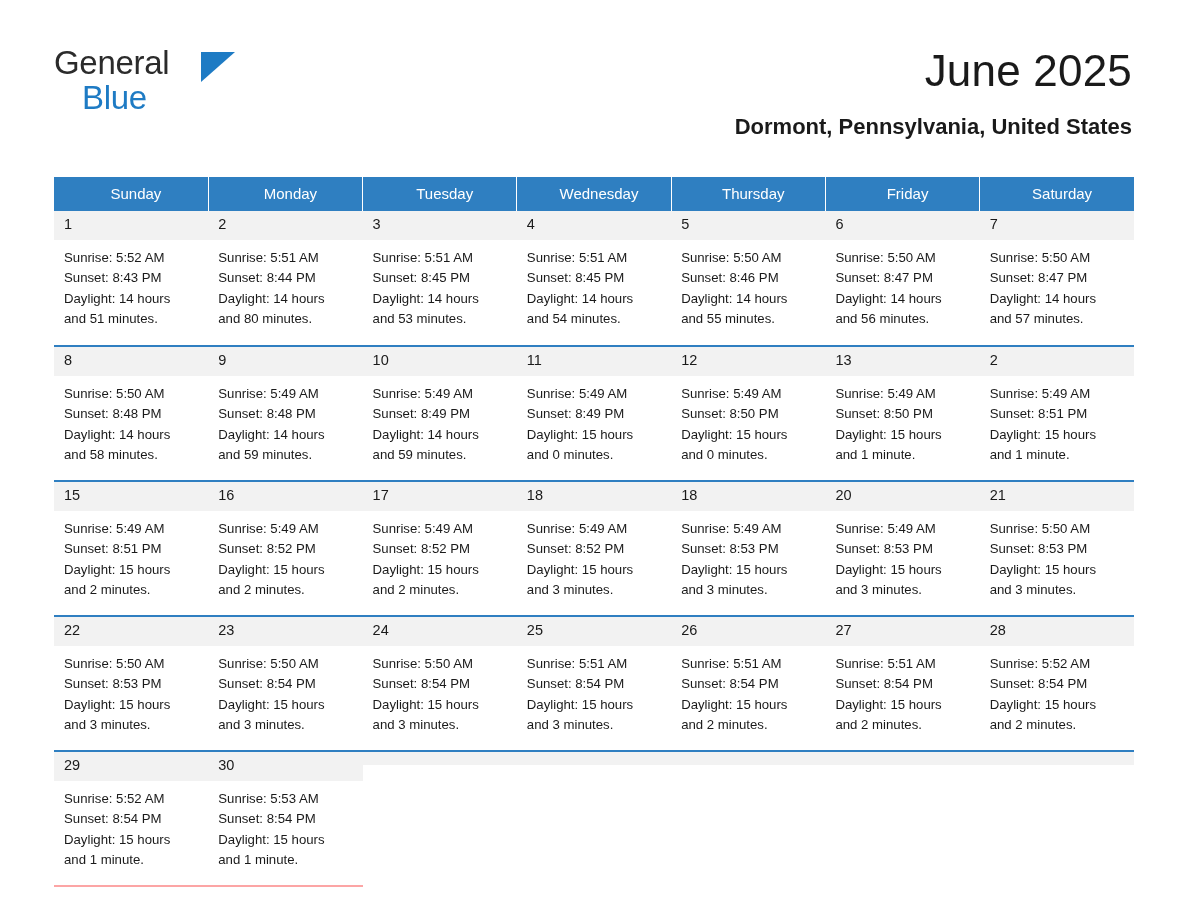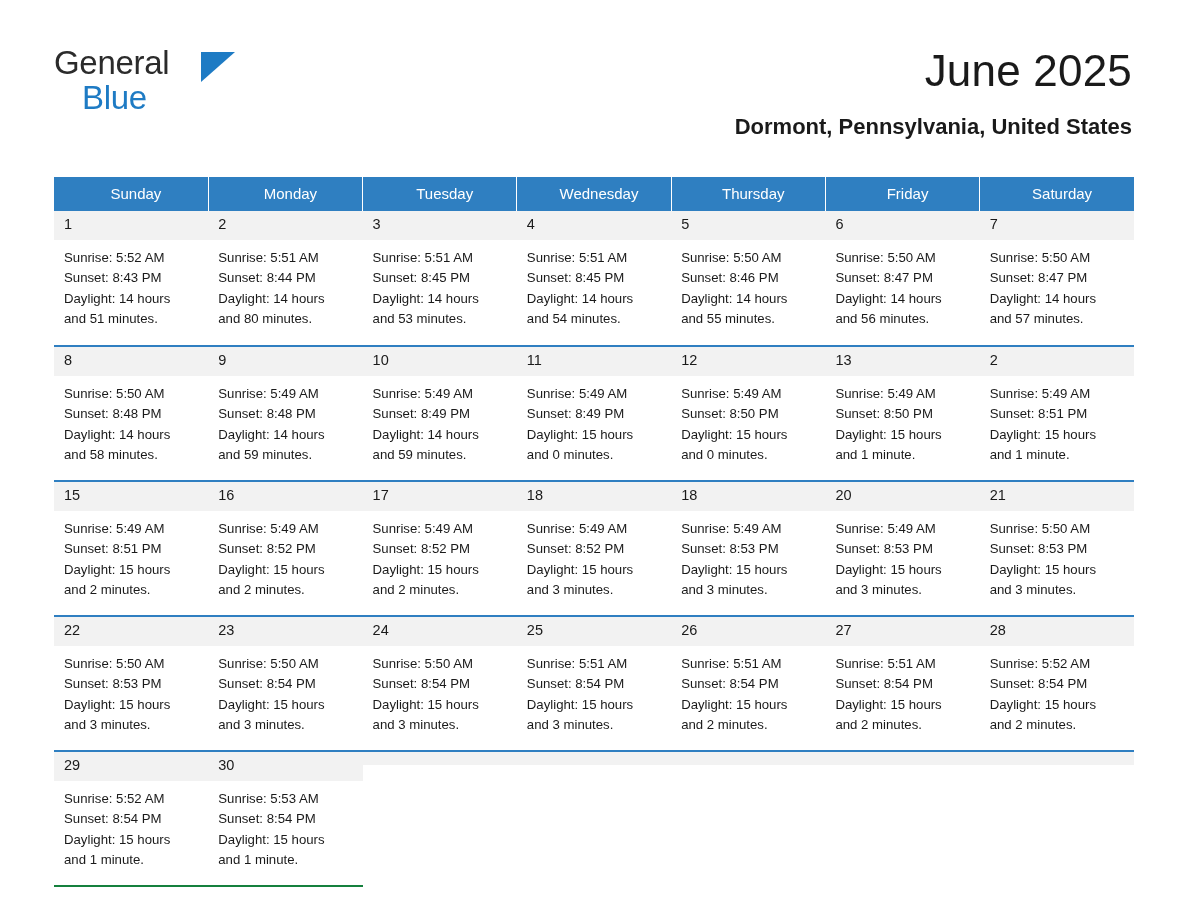--- a/index.html
+++ b/index.html
@@ -111,21 +111,21 @@
     font-size: 13.2px;
     color: #1a1a1a;
     line-height: 1.54;
   }
   .details div { white-space: nowrap; }
   td.blank {
     border-bottom: none;
     background: #ffffff;
   }
   td.blank .daynum { background: #f2f2f2; }
-  tr.last td { border-bottom: 2px solid #15803d; }
+  tr.last td { border-bottom: 2px solid #fca5a5; }
   tr.last td.blank { border-bottom: none; }
 </style>
 </head>
 <body>
 
 <div class="page">
 
   <div class="header">
     <div class="logo">
       <span class="logo-general">General</span>

